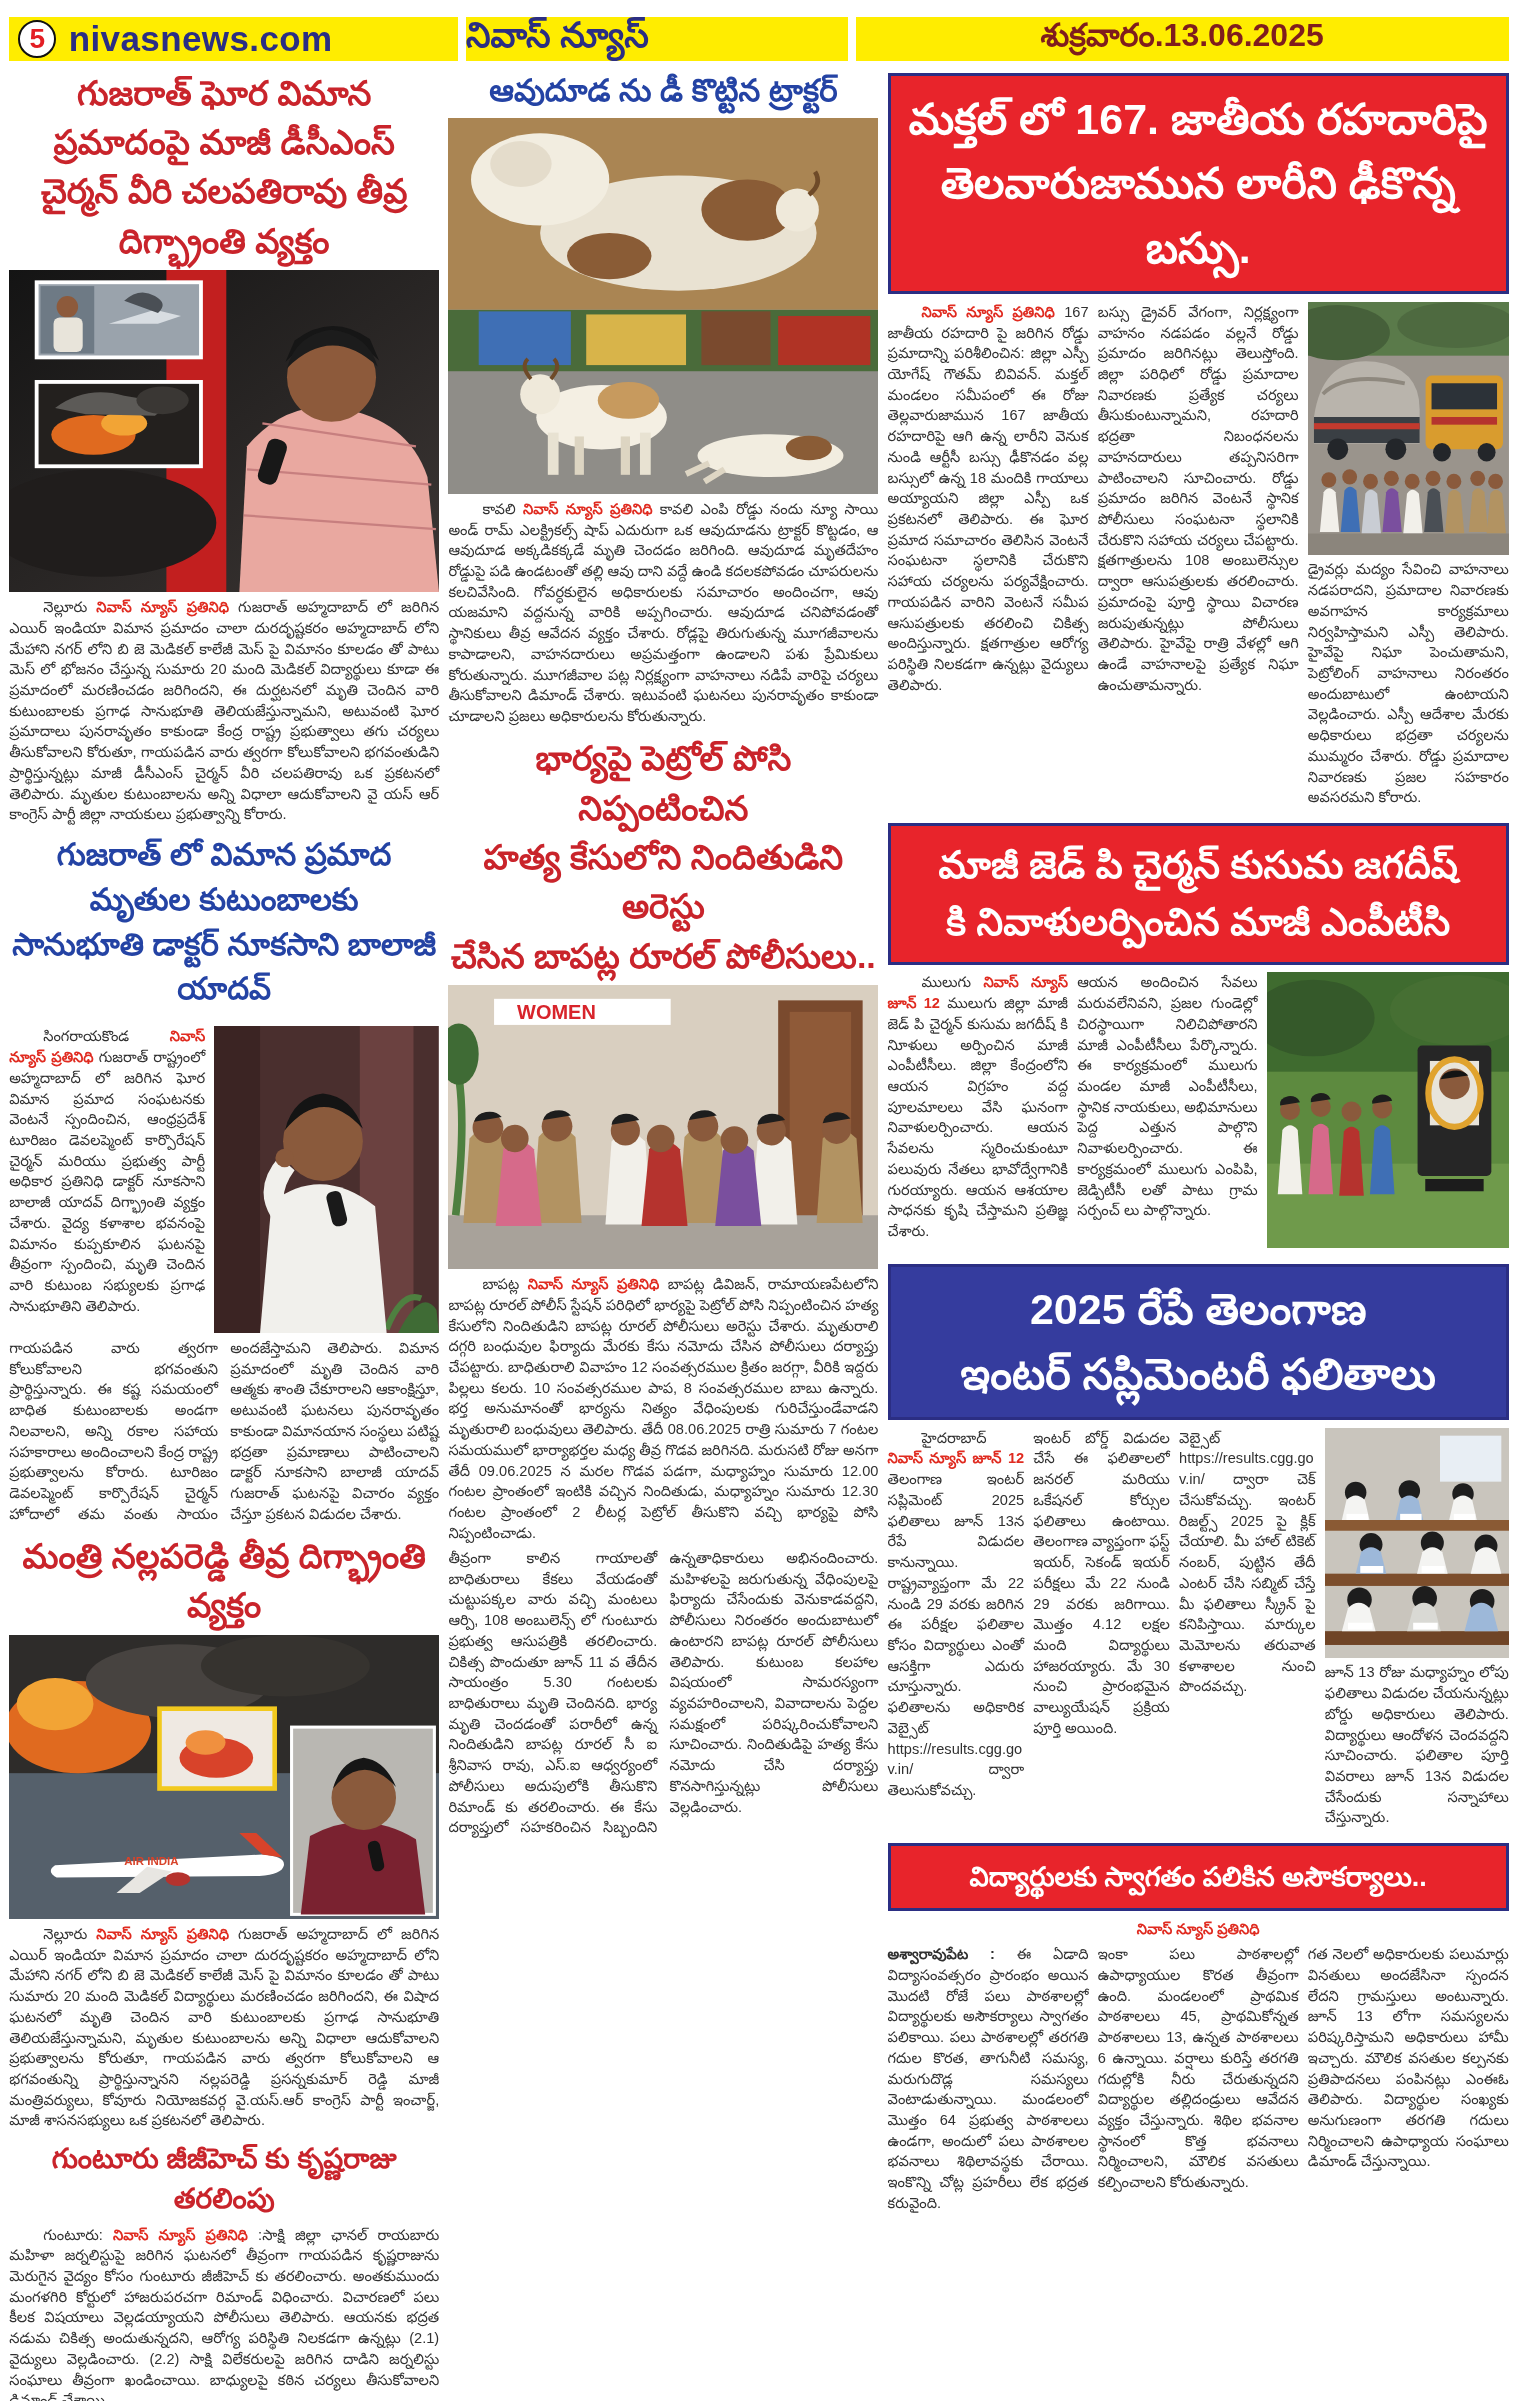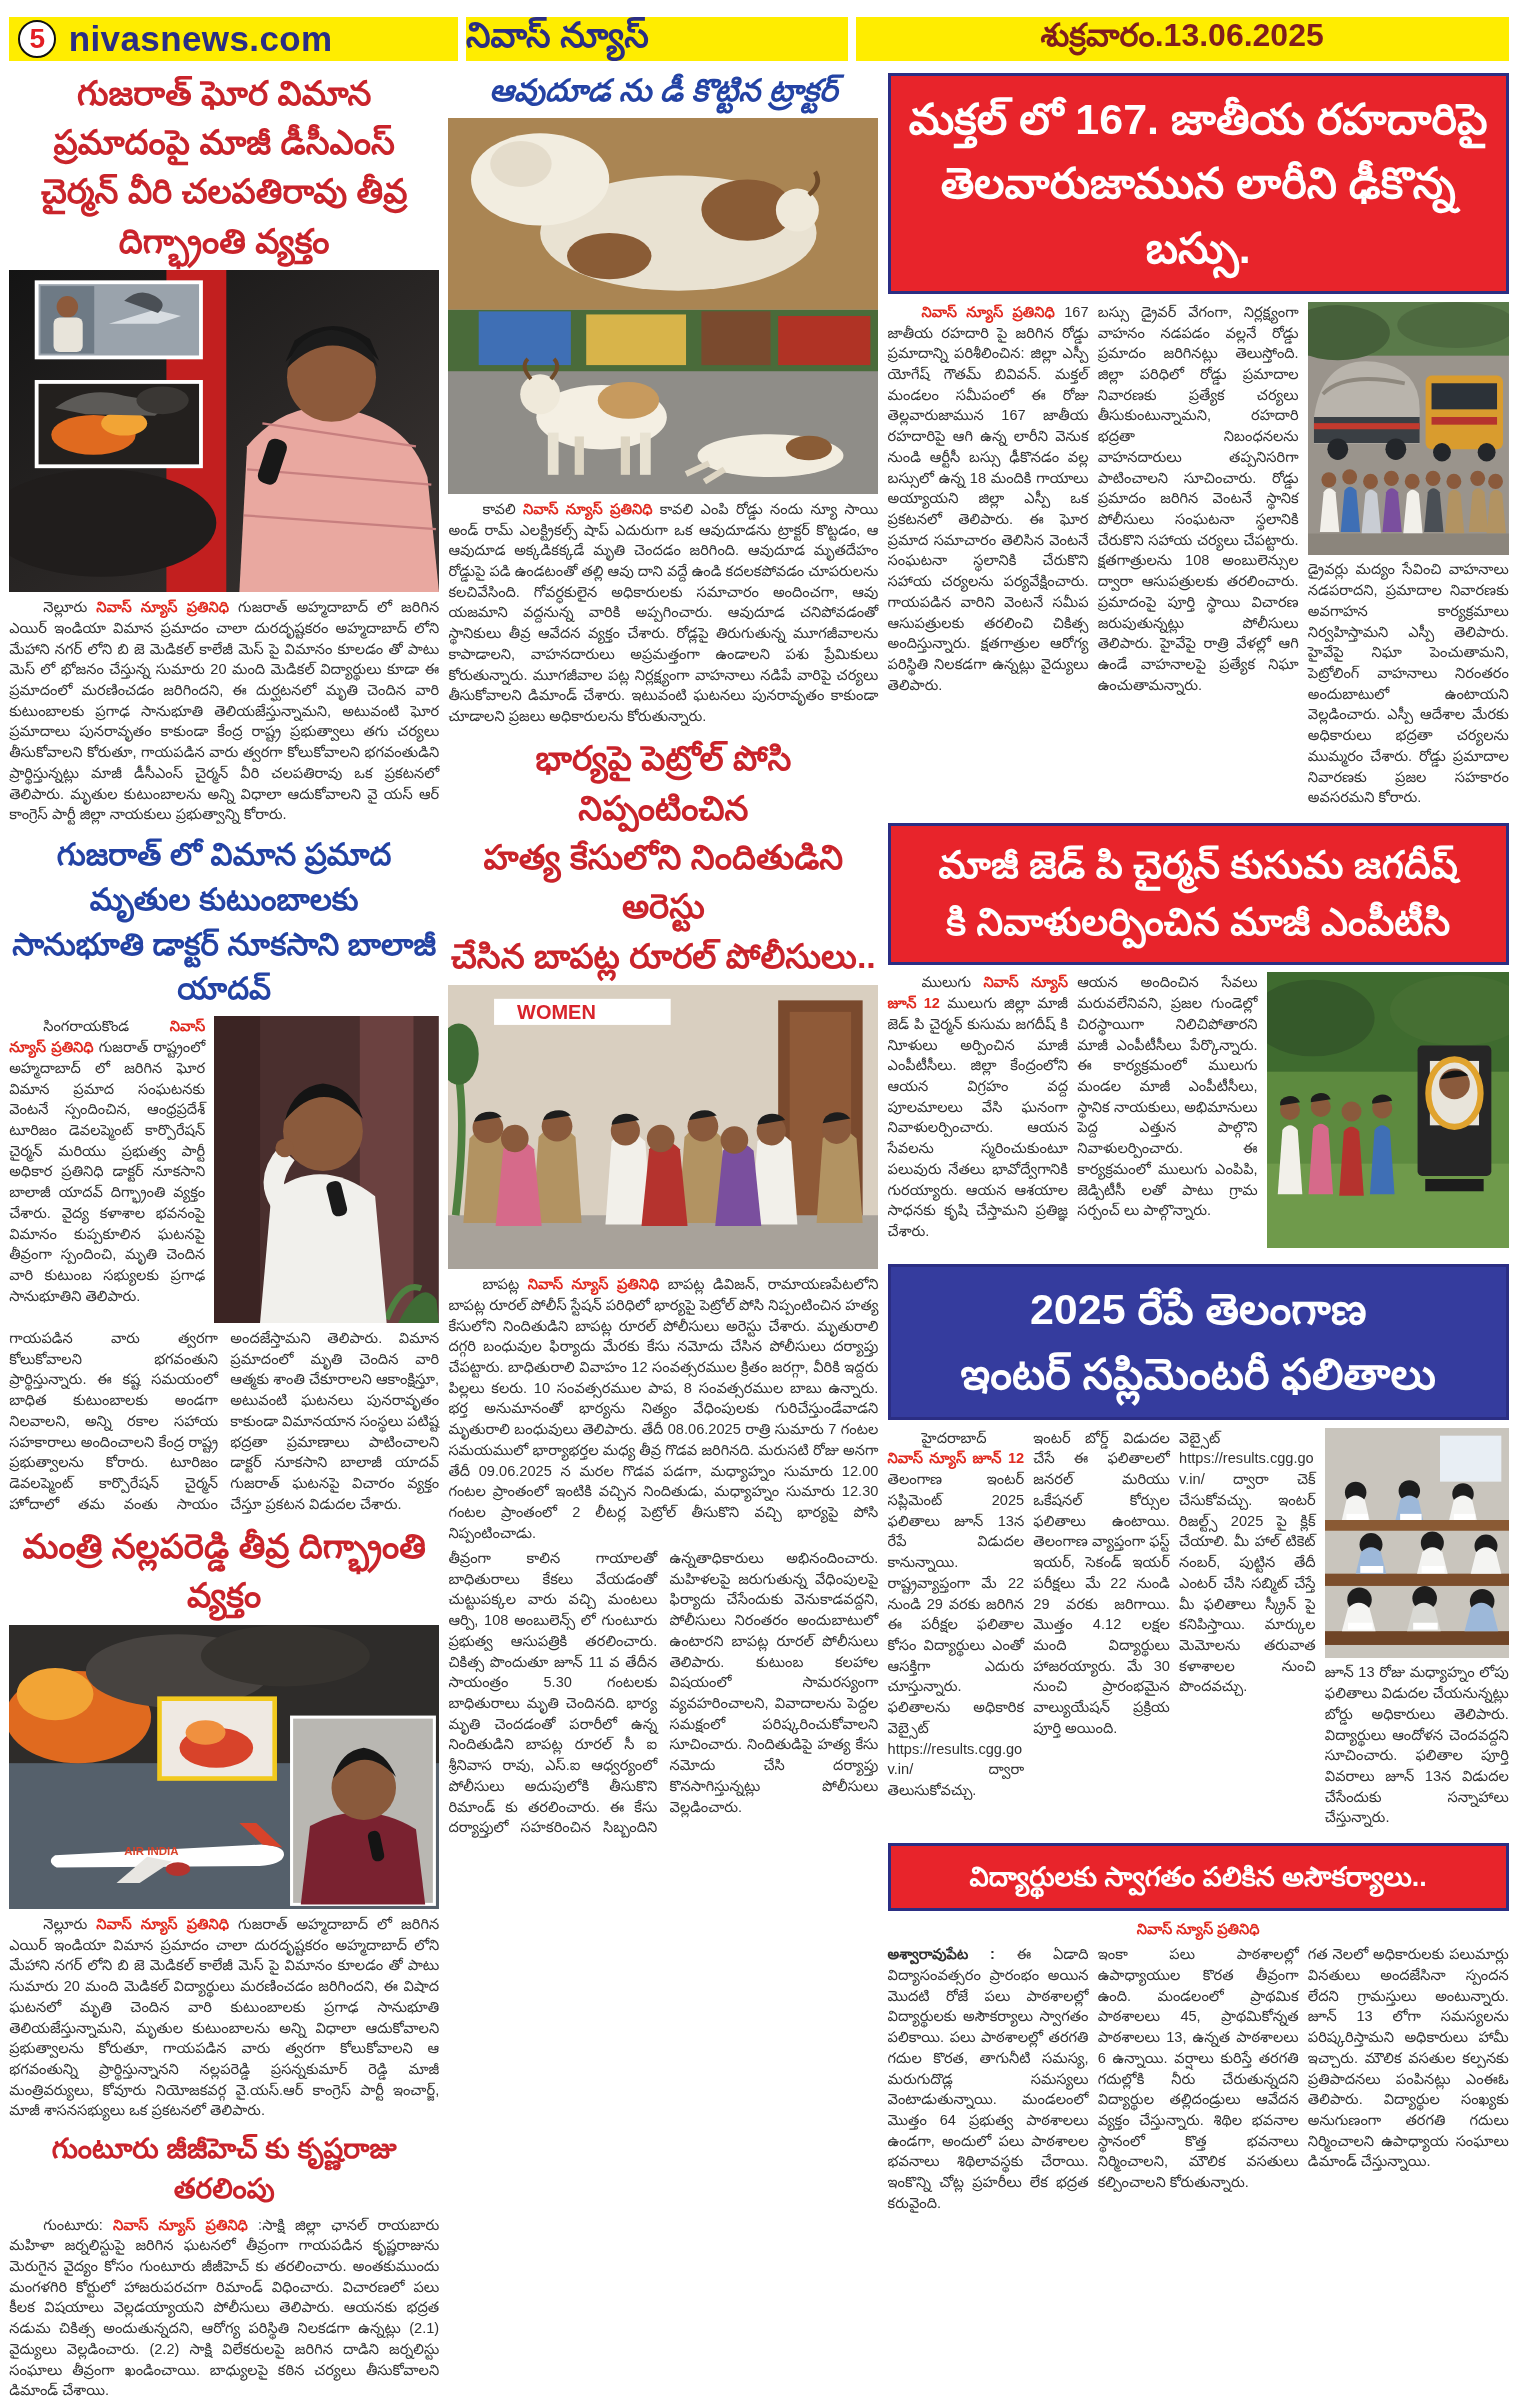--- a/index.html
+++ b/index.html
@@ -23,21 +23,21 @@
   .main{display:flex;gap:9.2px;padding:0 9.2px}
   .col-l,.col-m{width:430px;flex:0 0 auto}
   .col-r{flex:1;min-width:0}
   
   .hl{font-weight:bold;text-align:center;line-height:1.45}
   .hl.red{color:#c9242b}
   .hl.blue{color:#2443a4}
   .hl.sz46{font-size:34px}
   .hl.sz40{font-size:31px}
   .hl.sz36{font-size:28px}
-  .hl.italic{font-style:italic}
+  .hl.italic{}
   .hl-line{display:block}
   .boxhead{border:3.1px solid #2b2e83;color:#fff;font-weight:bold;text-align:center;
     padding:10.7px 6.1px;line-height:1.5;margin:4.6px 0 7.7px 0}
   .boxhead.red{background:#e8242b}
   .boxhead.blue{background:#353c9e}
   .boxhead .hl-line{display:block}
   .bh56{font-size:43px}
   .bh50{font-size:38px}
   .bh46{font-size:27px}
   
@@ -117,21 +117,21 @@
       <b class="byl">నివాస్ న్యూస్ ప్రతినిధి</b>
       <span>గుజరాత్ అహ్మదాబాద్ లో జరిగిన ఎయిర్ ఇండియా విమాన ప్రమాదం చాలా దురదృష్టకరం అహ్మదాబాద్ లోని మేహాని నగర్ లోని బి జె మెడికల్ కాలేజీ మెస్ పై విమానం కూలడం తో పాటు మెస్ లో భోజనం చేస్తున్న సుమారు 20 మంది మెడికల్ విద్యార్థులు కూడా ఈ ప్రమాదంలో మరణించడం జరిగిందని, ఈ దుర్ఘటనలో మృతి చెందిన వారి కుటుంబాలకు ప్రగాఢ సానుభూతి తెలియజేస్తున్నామని, అటువంటి ఘోర ప్రమాదాలు పునరావృతం కాకుండా కేంద్ర రాష్ట్ర ప్రభుత్వాలు తగు చర్యలు తీసుకోవాలని కోరుతూ, గాయపడిన వారు త్వరగా కోలుకోవాలని భగవంతుడిని ప్రార్థిస్తున్నట్లు మాజీ డీసీఎంస్ చైర్మన్ వీరి చలపతిరావు ఒక ప్రకటనలో తెలిపారు. మృతుల కుటుంబాలను అన్ని విధాలా ఆదుకోవాలని వై యస్ ఆర్ కాంగ్రెస్ పార్టీ జిల్లా నాయకులు ప్రభుత్వాన్ని కోరారు.</span>
     </p>
 
     <div class="gap10"></div>
 
     <div class="hl blue sz40">
       <span class="hl-line">గుజరాత్ లో విమాన ప్రమాద మృతుల కుటుంబాలకు</span>
       <span class="hl-line">సానుభూతి    డాక్టర్ నూకసాని బాలాజీ యాదవ్</span>
     </div>
-    <div class="flexrow" style="margin-top:4px">
+    <div class="flexrow" style="margin-top:14px">
       <p class="t indent" style="width:196px;flex:0 0 auto">
         <span class="loc">సింగరాయకొండ</span>
         <b class="byl">నివాస్ న్యూస్ ప్రతినిధి</b>
         <span>గుజరాత్ రాష్ట్రంలో అహ్మదాబాద్ లో జరిగిన ఘోర విమాన ప్రమాద సంఘటనకు వెంటనే స్పందించిన, ఆంధ్రప్రదేశ్ టూరిజం డెవలప్మెంట్ కార్పొరేషన్ చైర్మన్ మరియు ప్రభుత్వ పార్టీ అధికార ప్రతినిధి డాక్టర్ నూకసాని బాలాజీ యాదవ్ దిగ్భ్రాంతి వ్యక్తం చేశారు. వైద్య కళాశాల భవనంపై విమానం కుప్పకూలిన ఘటనపై తీవ్రంగా స్పందించి, మృతి చెందిన వారి కుటుంబ సభ్యులకు ప్రగాఢ సానుభూతిని తెలిపారు.</span>
       </p>
       <svg class="photo" style="width:225px;margin:0" viewBox="0 0 293 400" height="307" preserveAspectRatio="none">
         <rect width="293" height="400" fill="#4a2f2e"></rect>
         <rect x="190" y="0" width="70" height="400" fill="#6b4140"></rect>
         <rect x="0" y="0" width="60" height="400" fill="#3b2423"></rect>
         <path d="M240 400 q30 -60 50 -30 l3 30 Z" fill="#3f6b35"></path>

